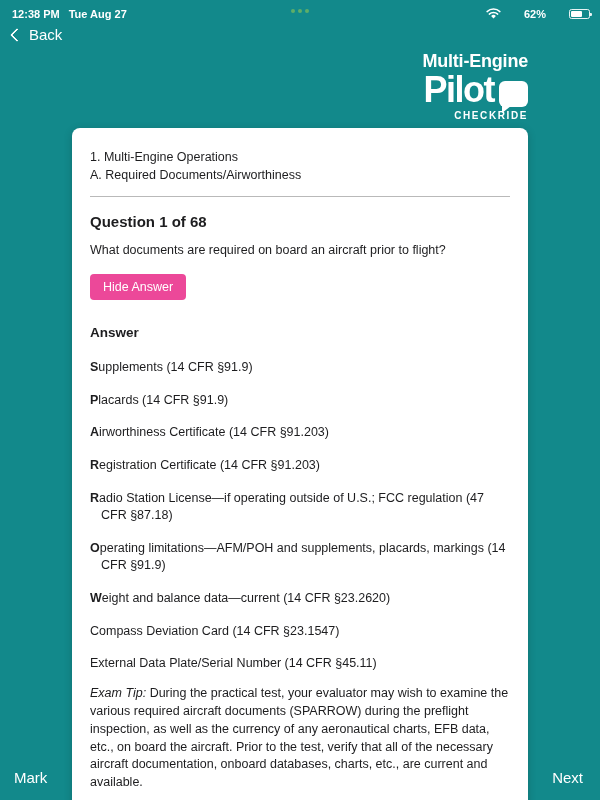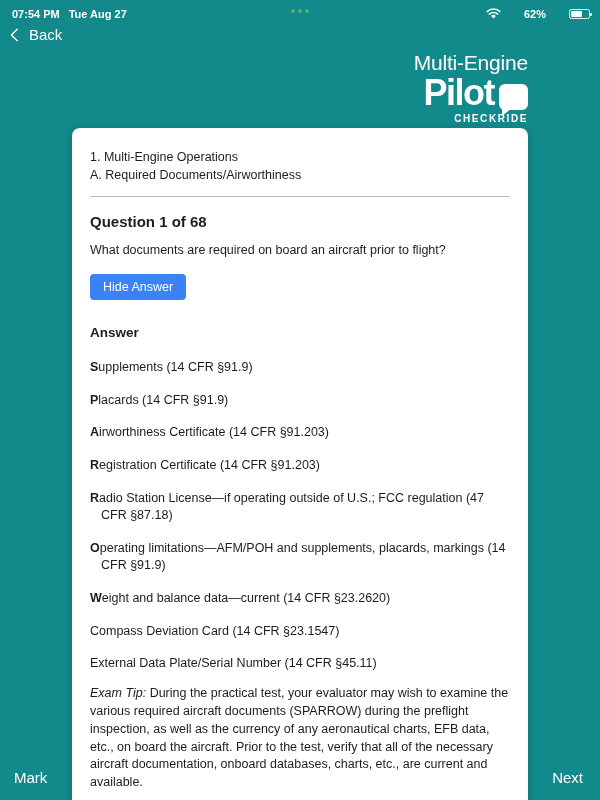--- a/index.html
+++ b/index.html
@@ -47,21 +47,21 @@
     display:inline-block;width:8px;height:8px;
     border-left:2.5px solid #fff;border-bottom:2.5px solid #fff;
     transform:rotate(45deg);border-radius:1px;
   }
 
   
   .logo{
     position:absolute;top:52px;right:72px;
     text-align:right;color:#fff;line-height:1;
   }
-  .logo-line1{font-size:21px;font-weight:400;letter-spacing:-.2px;}
+  .logo-line1{font-size:18px;font-weight:700;letter-spacing:-.2px;}
   .logo-line2-row{display:flex;align-items:flex-end;justify-content:flex-end;gap:5px;margin-top:2px;}
   .logo-line2{font-size:36px;font-weight:800;letter-spacing:-1.5px;}
   .bubble{
     position:relative;width:29px;height:26px;background:#fff;border-radius:6px;
     margin-bottom:1px;
   }
   .bubble::after{
     content:"";position:absolute;left:3px;bottom:-6px;
     width:0;height:0;border-style:solid;
     border-width:7px 9px 0 0;border-color:#fff transparent transparent transparent;
@@ -74,21 +74,21 @@
     background:#fff;border-radius:8px;
     box-shadow:0 2px 8px rgba(0,0,0,.18);
     padding:20px 18px 18px;box-sizing:border-box;
     color:#1d1d1f;font-size:12.5px;line-height:1.4;
   }
   .section-line{margin:0;line-height:1.45;}
   .divider{border:none;border-top:1px solid #b9b9b9;margin:12px 0 14px;}
   .question-header{font-size:15px;font-weight:700;margin:0 0 10px;}
   .question-text{margin:0 0 14px;}
   .hide-answer-btn{
-    display:inline-block;background:#3b82f6;color:#fff;border:none;
+    display:inline-block;background:#ec4899;color:#fff;border:none;
     font-family:inherit;font-size:12.5px;padding:6px 13px;border-radius:4px;
     cursor:pointer;margin:0 0 24px;
   }
   .answer-header{font-size:13.5px;font-weight:700;margin:0 0 13px;}
   .answer-item{margin:16px 0 13px;padding-left:11px;text-indent:-11px;line-height:1.35;}
   .answer-item .lead{font-weight:700;}
   .exam-tip{margin:6px 0 14px;line-height:1.42;}
   .reference{color:#555;font-size:11.5px;margin:0;}
 
   
@@ -98,21 +98,21 @@
     color:#fff;font-size:15px;gap:24px;
   }
   .bottom-right{display:flex;gap:36px;}
   .bottom-bar span{cursor:pointer;}
 </style>
 </head>
 <body>
 
 <div class="status-bar">
   <div class="status-left">
-    <span>07:54 PM</span>
+    <span>12:38 PM</span>
     <span>Tue Aug 27</span>
   </div>
   <div class="status-right">
     <span>
       <svg width="15" height="11" viewBox="0 0 15 11">
         <path d="M7.5 10.4 L5.1 7.9 A3.6 3.6 0 0 1 9.9 7.9 Z" fill="#fff"></path>
         <path d="M3.3 6.1 A6.2 6.2 0 0 1 11.7 6.1" stroke="#fff" stroke-width="1.5" fill="none" stroke-linecap="round"></path>
         <path d="M1.1 3.6 A9.4 9.4 0 0 1 13.9 3.6" stroke="#fff" stroke-width="1.5" fill="none" stroke-linecap="round"></path>
       </svg>
     </span>

